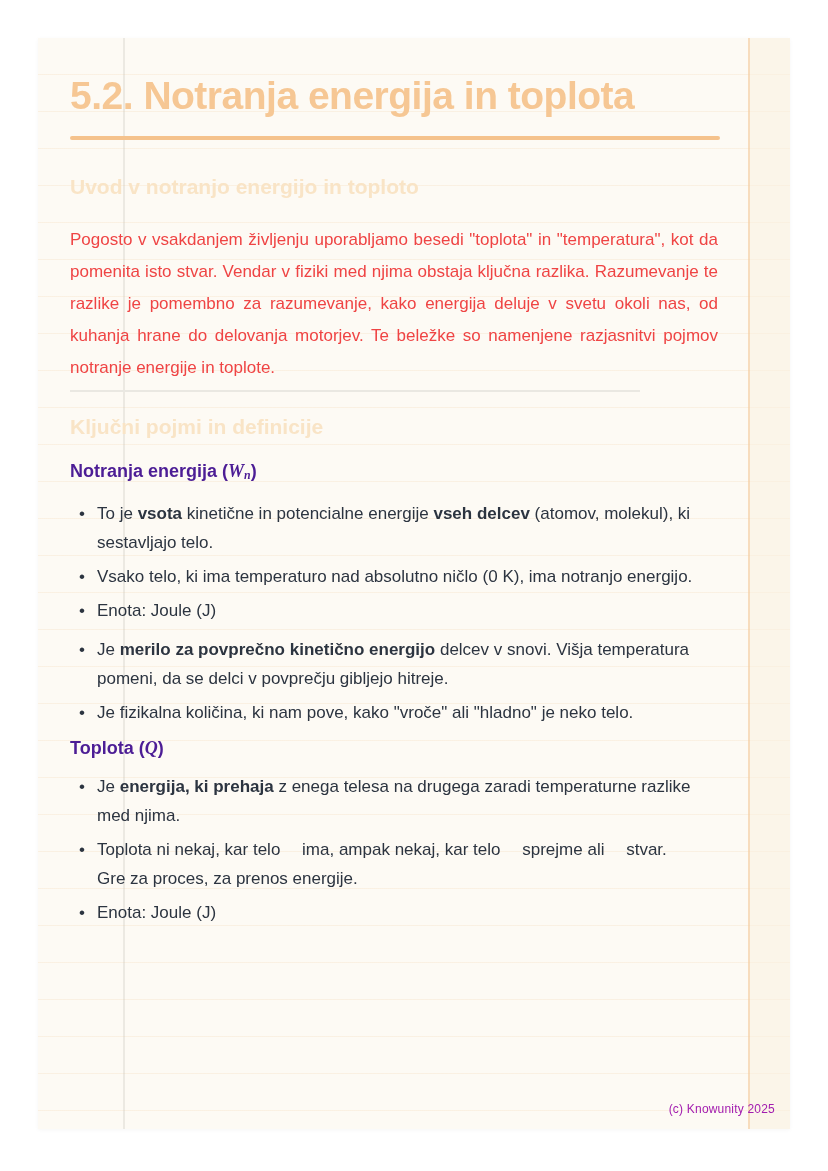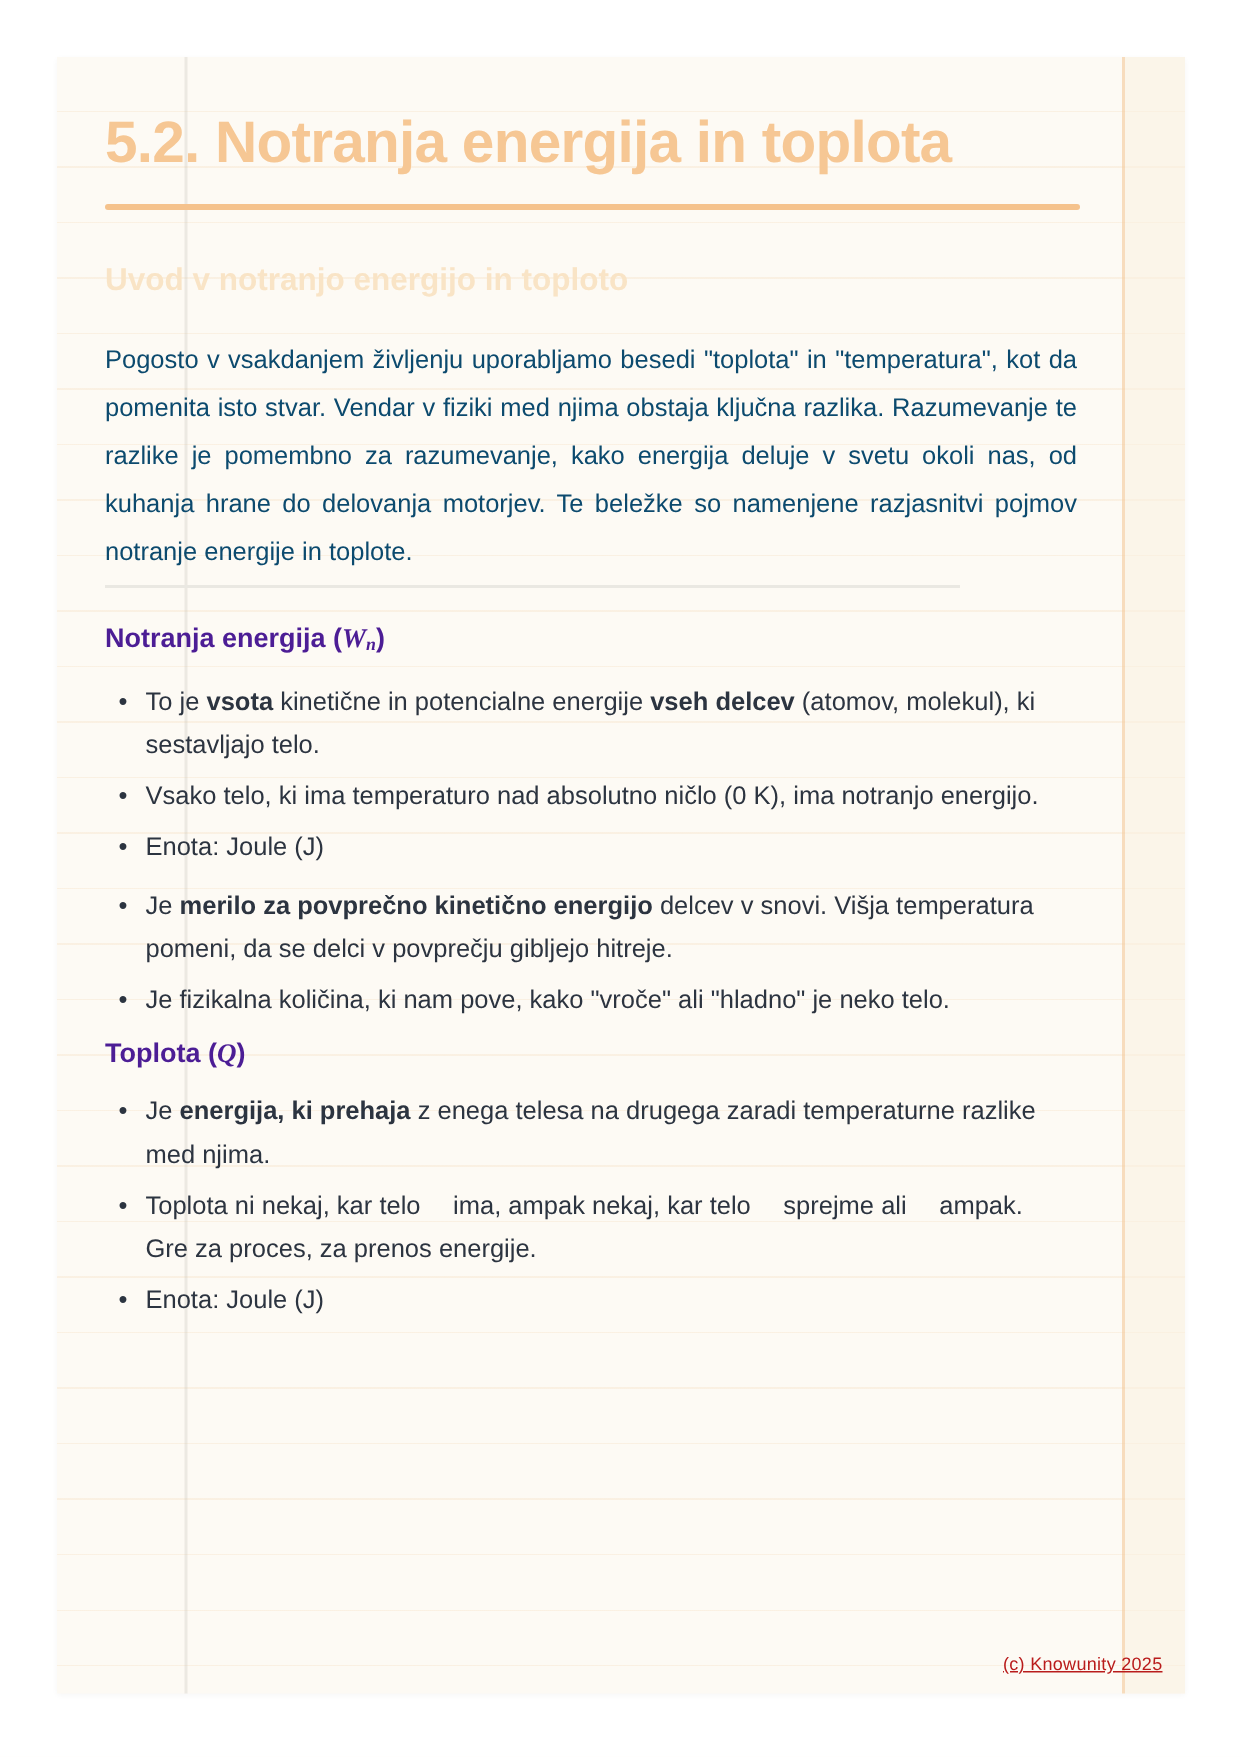--- a/index.html
+++ b/index.html
@@ -48,21 +48,21 @@
     background:#F5C28C;border-radius:2px;
   }
   .section-heading{
     margin:0 0 24px 0;
     font-size:21px;line-height:26px;font-weight:700;
     color:#F9E4C6;
   }
   .section-heading.second{margin-bottom:20px;}
   .intro-paragraph{
     margin:0;
-    font-size:17px;line-height:32px;color:#0c4a6e;
+    font-size:17px;line-height:32px;color:#ef4444;
     text-align:justify;
   }
   .divider{
     height:2px;width:570px;margin:6px 0 22px 0;
     background:#EAE8E2;border:none;
   }
   .term-heading{
     margin:0 0 12px 0;
     font-size:18px;line-height:23px;font-weight:700;
     color:#4c1d95;
@@ -86,21 +86,21 @@
     font-family:"Liberation Serif",serif;
     font-style:italic;font-weight:600;
   }
   .r-mathsub{
     font-family:"Liberation Serif",serif;
     font-style:italic;font-weight:600;
     font-size:0.66em;vertical-align:-0.18em;
   }
   .page-footer{
     position:absolute;right:15px;bottom:13px;
-    font-size:12px;color:#b91c1c;letter-spacing:0.2px;text-decoration:underline;
+    font-size:12px;color:#a21caf;letter-spacing:0.2px;
   }
 </style>
 </head>
 <body>
 
 <div class="canvas">
   <div class="page">
     <div class="ruling"></div>
     <div class="v-line-left"></div>
     <div class="edge-stripe"></div>
@@ -108,36 +108,37 @@
 
     <div class="content">
       <h1 class="doc-title">5.2. Notranja energija in toplota</h1>
       <div class="accent-rule"></div>
 
       <h2 class="section-heading">Uvod v notranjo energijo in toploto</h2>
       <p class="intro-paragraph">Pogosto v vsakdanjem življenju uporabljamo besedi "toplota" in "temperatura", kot da pomenita isto stvar. Vendar v fiziki med njima obstaja ključna razlika. Razumevanje te razlike je pomembno za razumevanje, kako energija deluje v svetu okoli nas, od kuhanja hrane do delovanja motorjev. Te beležke so namenjene razjasnitvi pojmov notranje energije in toplote.</p>
 
       <hr class="divider">
 
+      <h2 class="section-heading second">Ključni pojmi in definicije</h2>
 
       <div>
           <h3 class="term-heading"><span>Notranja energija (</span><span class="r-math">W</span><span class="r-mathsub">n</span><span>)</span></h3>
           <ul class="bullet-list">
             <li class="bullet-item"><span>To je </span><span class="r-bold">vsota</span><span> kinetične in potencialne energije </span><span class="r-bold">vseh delcev</span><span> (atomov, molekul), ki sestavljajo telo.</span></li>
             <li class="bullet-item"><span>Vsako telo, ki ima temperaturo nad absolutno ničlo (0 K), ima notranjo energijo.</span></li>
             <li class="bullet-item"><span>Enota: Joule (J)</span></li>
           </ul>
           <ul class="bullet-list">
             <li class="bullet-item"><span>Je </span><span class="r-bold">merilo za povprečno kinetično energijo</span><span> delcev v snovi. Višja temperatura pomeni, da se delci v povprečju gibljejo hitreje.</span></li>
             <li class="bullet-item"><span>Je fizikalna količina, ki nam pove, kako "vroče" ali "hladno" je neko telo.</span></li>
           </ul>
           <h3 class="term-heading"><span>Toplota (</span><span class="r-math">Q</span><span>)</span></h3>
           <ul class="bullet-list">
             <li class="bullet-item"><span>Je </span><span class="r-bold">energija, ki prehaja</span><span> z enega telesa na drugega zaradi temperaturne razlike med njima.</span></li>
-            <li class="bullet-item"><span>Toplota ni nekaj, kar telo </span><span class="r-italic">ima</span><span>, ampak nekaj, kar telo </span><span class="r-italic">sprejme</span><span> ali </span><span class="r-italic">ampak</span><span>. Gre za proces, za prenos energije.</span></li>
+            <li class="bullet-item"><span>Toplota ni nekaj, kar telo </span><span class="r-italic">ima</span><span>, ampak nekaj, kar telo </span><span class="r-italic">sprejme</span><span> ali </span><span class="r-italic">stvar</span><span>. Gre za proces, za prenos energije.</span></li>
             <li class="bullet-item"><span>Enota: Joule (J)</span></li>
           </ul>
         </div>
     </div>
 
     <div class="page-footer">(c) Knowunity 2025</div>
   </div>
 </div>
 
 </body></html>

